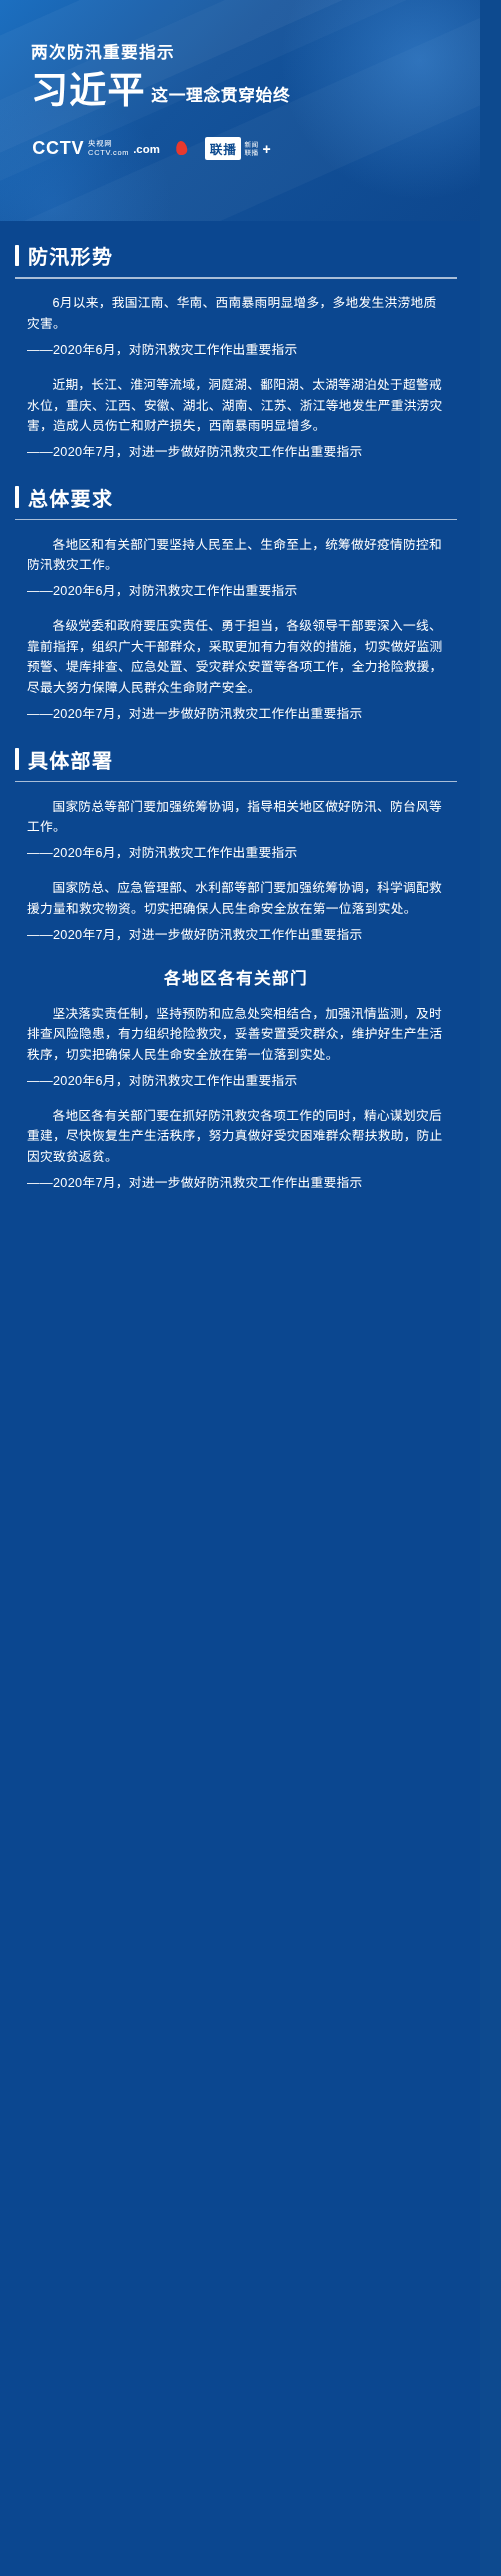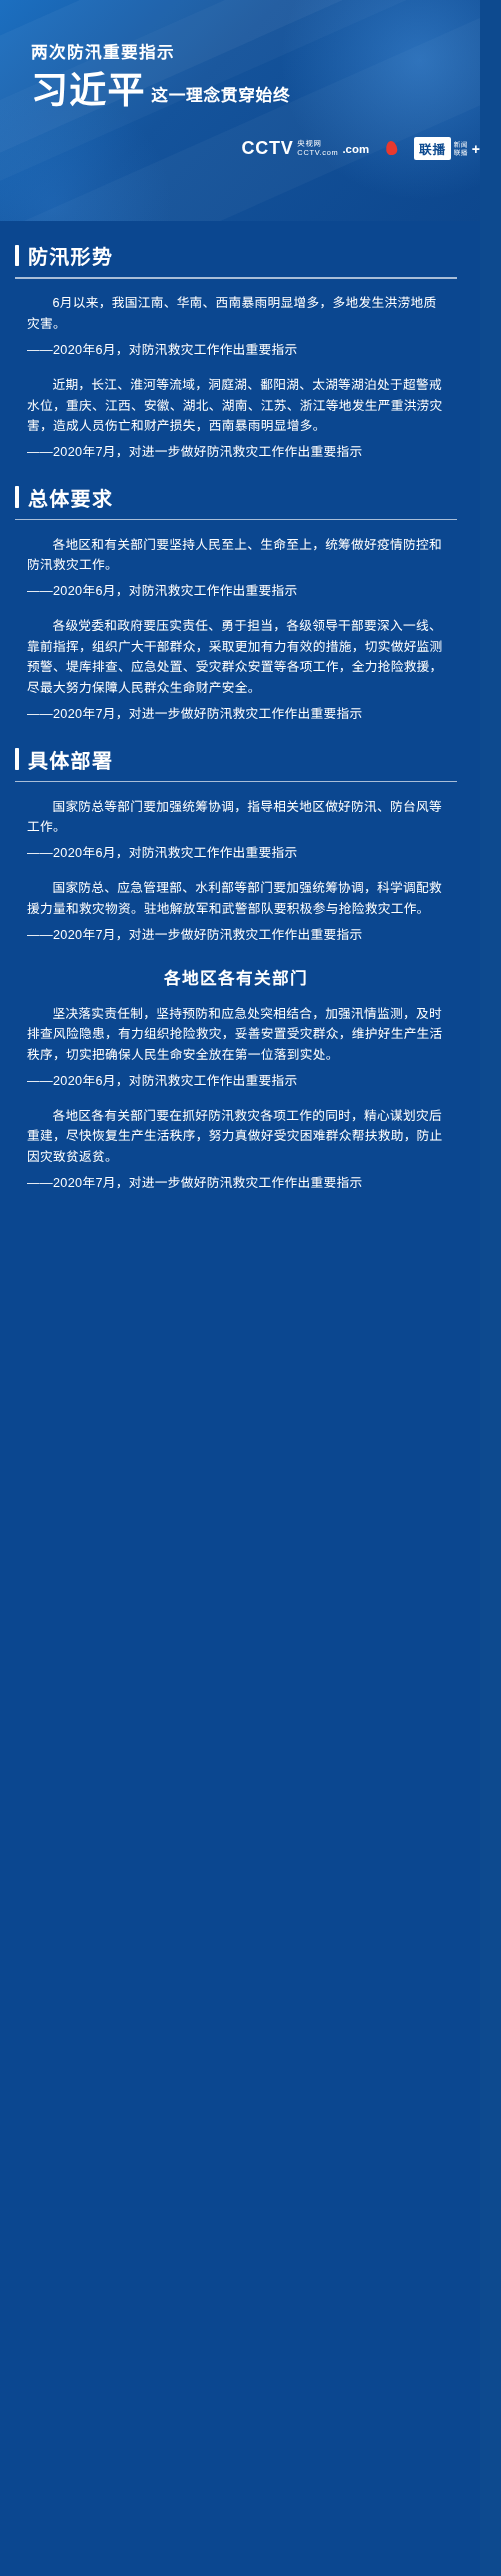--- a/index.html
+++ b/index.html
@@ -84,21 +84,20 @@
     color: #ffffff;
     letter-spacing: 0.7px;
     padding-bottom: 3.3px;
   }
   .logos {
     margin-top: 28px;
     display: flex;
     align-items: center;
     gap: 14.7px;
     padding-left: 1.3px;
-    justify-content: flex-end;
   }
   .logo-cctv {
     display: flex;
     align-items: center;
     gap: 4px;
   }
   .logo-cctv .txt {
     font-size: 18px;
     font-weight: bold;
     color: #ffffff;
@@ -280,21 +279,21 @@
         <div class="source">——2020年7月，对进一步做好防汛救灾工作作出重要指示</div>
       </div>
       <div class="section">
         <div class="sec-head">
           <span class="bar"></span>
           <span class="txt">具体部署</span>
         </div>
         <div class="sec-rule"></div>
         <div class="para">国家防总等部门要加强统筹协调，指导相关地区做好防汛、防台风等工作。</div>
         <div class="source">——2020年6月，对防汛救灾工作作出重要指示</div>
-        <div class="para">国家防总、应急管理部、水利部等部门要加强统筹协调，科学调配救援力量和救灾物资。驻地解放军和武警部队要积极参与抢险救灾工作。</div>
+        <div class="para">国家防总、应急管理部、水利部等部门要加强统筹协调，科学调配救援力量和救灾物资。切实把确保人民生命安全放在第一位落到实处。</div>
         <div class="source">——2020年7月，对进一步做好防汛救灾工作作出重要指示</div>
         <div class="sub-head">各地区各有关部门</div>
         <div class="para">坚决落实责任制，坚持预防和应急处突相结合，加强汛情监测，及时排查风险隐患，有力组织抢险救灾，妥善安置受灾群众，维护好生产生活秩序，切实把确保人民生命安全放在第一位落到实处。</div>
         <div class="source">——2020年6月，对防汛救灾工作作出重要指示</div>
         <div class="para">各地区各有关部门要在抓好防汛救灾各项工作的同时，精心谋划灾后重建，尽快恢复生产生活秩序，努力真做好受灾困难群众帮扶救助，防止因灾致贫返贫。</div>
         <div class="source">——2020年7月，对进一步做好防汛救灾工作作出重要指示</div>
       </div>
     </div>
 
 </div>

